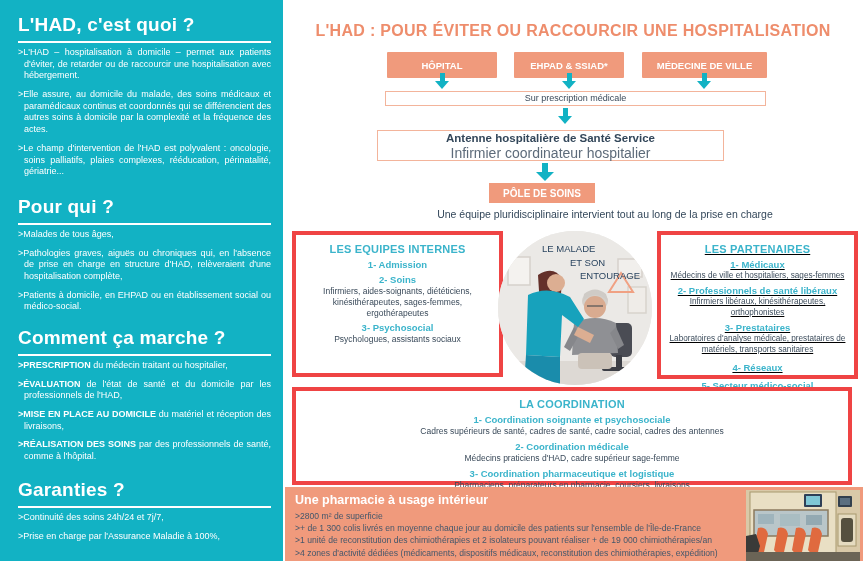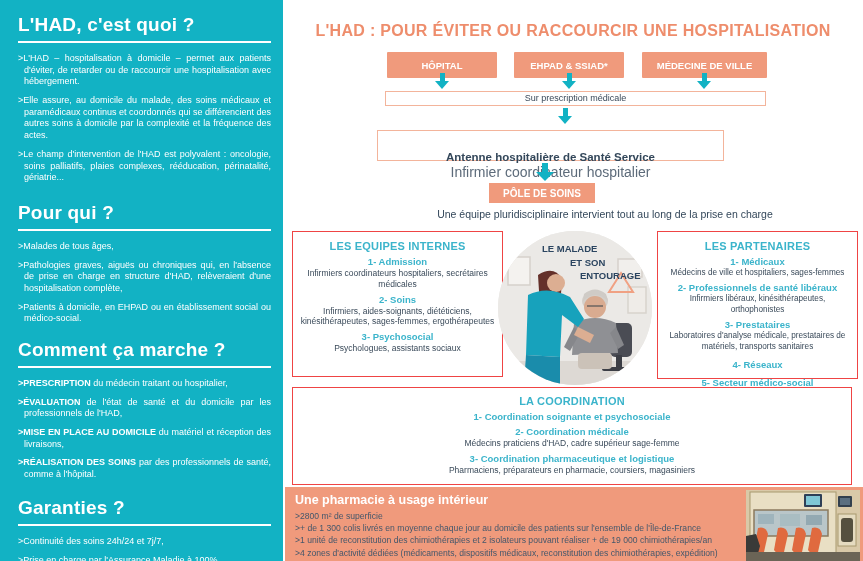--- a/index.html
+++ b/index.html
@@ -9,21 +9,21 @@
     font-family:"Liberation Sans", sans-serif;
   }
 
   
   .sidebar {
     position:absolute; left:0; top:0; width:283px; height:561px;
     background:#12b2c4; color:#ffffff; padding:14px 12px 0 18px;
   }
   .sb-heading {
     font-size:19px; font-weight:bold; letter-spacing:0.2px;
-    padding-bottom:5px; border-bottom:2px solid #ffffff; margin-bottom:10px;
+    padding-bottom:5px; border-bottom:2px solid #ffffff; margin-bottom:4px;
   }
   .sb-bullet {
     font-size:9px; line-height:1.3; text-align:justify;
     padding-left:6px; text-indent:-6px; margin-bottom:7px;
   }
   .sb-bullet b { font-weight:bold; }
   .mt-s2 { margin-top:18px; }
   .mt-s3 { margin-top:14px; }
   .mt-s4 { margin-top:16px; }
 
@@ -39,54 +39,54 @@
   }
   .v-arrow { position:absolute; display:flex; flex-direction:column; align-items:center; }
   .v-arrow i { font-style:normal; display:block; }
   .v-arrow .stem { width:5px; height:8px; background:#12b2c4; }
   .v-arrow .head { width:0; height:0; border-left:7px solid transparent; border-right:7px solid transparent; border-top:8px solid #12b2c4; }
   .v-arrow.big .stem { width:6px; height:9px; }
   .v-arrow.big .head { border-left-width:9px; border-right-width:9px; border-top-width:9px; }
 
   .outline-box { position:absolute; background:#ffffff; border:1px solid #f3b49b; text-align:center; }
   .prescription-box { left:385px; top:91px; width:381px; height:15px; font-size:9px; color:#3a4a5a; line-height:13px; }
-  .antenne-box { left:377px; top:130px; width:347px; height:31px; padding-top:20px; }
+  .antenne-box { left:377px; top:130px; width:347px; height:31px; padding-top:1px; }
   .antenne-title { font-size:11.5px; font-weight:bold; color:#33475a; }
   .antenne-sub { font-size:14px; color:#5d6b7a; margin-top:1px; }
   .pole-box {
     position:absolute; left:489px; top:183px; width:106px; height:20px;
     background:#f09a7c; color:#ffffff; font-weight:bold; font-size:10px;
     display:flex; align-items:center; justify-content:center;text-align:right;
   }
   .flow-caption {
     position:absolute; left:283px; top:208px; width:644px; text-align:center;
     font-size:10.5px; color:#33475a;
   }
 
   
-  .panel { position:absolute; background:#ffffff; border:1px solid #ef4444; text-align:center; }
+  .panel { position:absolute; background:#ffffff; border:4px solid #ef4444; text-align:center; }
   .panel-title { color:#3bb4cb; font-weight:bold; font-size:11px; margin-top:8px; letter-spacing:0.2px; }
   .item-label { color:#3bb4cb; font-weight:bold; font-size:9.5px; margin-top:4px; }
   .item-text  { color:#3a4a5a; font-size:8.5px; line-height:1.27; margin:1px 7px 0 7px; }
   .partners .item-text { font-size:8.2px; }
   .partners .item-label.solo { margin-top:7px; }
 
   .internes-panel { left:292px; top:231px; width:211px; height:146px; }
-  .partners-panel { left:657px; top:231px; width:201px; height:148px; }
+  .partners-panel { left:657px; top:231px; width:201px; height:148px;text-decoration:underline; }
   .coord-panel    { left:292px; top:387px; width:560px; height:98px; }
   .coord-panel .panel-title { margin-top:7px; }
 
   
   .circle-photo {
     position:absolute; left:498px; top:231px; width:154px; height:154px;
     border-radius:50%; overflow:hidden; background:#ebe9e6;
   }
   .circle-label {
     position:absolute; left:0; top:11px; width:100%;
-    font-size:9.5px; font-weight:bold; color:#2b4560; line-height:13.5px;
+    font-size:9.5px; font-weight:normal; color:#2b4560; line-height:13.5px;
   }
   .circle-label span { display:block; }
   .cl-1 { margin-left:44px; }
   .cl-2 { margin-left:72px; }
   .cl-3 { margin-left:82px; }
 
   
   .orange-band {
     position:absolute; left:285px; top:487px; width:687px; height:74px;
     background:#f09a7c; padding:6px 10px 0 10px;
@@ -159,21 +159,20 @@
     <i class="head"></i>
   </div>
 
 <div class="pole-box">PÔLE DE SOINS</div>
 
 <div class="flow-caption">Une équipe pluridisciplinaire intervient tout au long de la prise en charge</div>
 
 <div class="panel internes-panel">
   <div class="panel-title">LES EQUIPES INTERNES</div>
   <div class="item-label">1- Admission</div>
-  <div class="item-text">Infirmiers coordinateurs hospitaliers, secrétaires médicales</div>
   <div class="item-label">2- Soins</div>
   <div class="item-text">Infirmiers, aides-soignants, diététiciens, kinésithérapeutes, sages-femmes, ergothérapeutes</div>
   <div class="item-label">3- Psychosocial</div>
   <div class="item-text">Psychologues, assistants sociaux</div>
 </div>
 
 <div class="circle-photo">
   <svg width="154" height="154" viewBox="0 0 154 154">
     <rect x="0" y="0" width="154" height="154" fill="#ebe9e6"></rect>
     <rect x="0" y="130" width="154" height="24" fill="#ddd9d4"></rect>
@@ -216,24 +215,25 @@
   <div class="item-text">Infirmiers libéraux, kinésithérapeutes, orthophonistes</div>
   <div class="item-label">3- Prestataires</div>
   <div class="item-text">Laboratoires d'analyse médicale, prestataires de matériels, transports sanitaires</div>
   <div class="item-label solo">4- Réseaux</div>
   <div class="item-label solo">5- Secteur médico-social</div>
 </div>
 
 <div class="panel coord-panel">
   <div class="panel-title">LA COORDINATION</div>
   <div class="item-label">1- Coordination soignante et psychosociale</div>
+  <div class="item-text">Cadres supérieurs de santé, cadres de santé, cadre social, cadres des antennes</div>
   <div class="item-label">2- Coordination médicale</div>
   <div class="item-text">Médecins praticiens d'HAD, cadre supérieur sage-femme</div>
   <div class="item-label">3- Coordination pharmaceutique et logistique</div>
-  <div class="item-text">Pharmaciens, préparateurs en pharmacie, coursiers, magasiniers</div>
+  <div class="item-text">Pharmaciens, préparateurs en pharmacie, coursiers, livraisons</div>
 </div>
 
 <div class="orange-band">
   <div class="band-title">Une pharmacie à usage intérieur</div>
   <p class="band-bullet">&gt;2800 m² de superficie</p>
   <p class="band-bullet">&gt;+ de 1 300 colis livrés en moyenne chaque jour au domicile des patients sur l'ensemble de l'Île-de-France</p>
   <p class="band-bullet">&gt;1 unité de reconstitution des chimiothérapies et 2 isolateurs pouvant réaliser + de 19 000 chimiothérapies/an</p>
   <p class="band-bullet">&gt;4 zones d'activité dédiées (médicaments, dispositifs médicaux, reconstitution des chimiothérapies, expédition)</p>
   <div class="band-photo">
     <svg width="114" height="71" viewBox="0 0 114 71">

